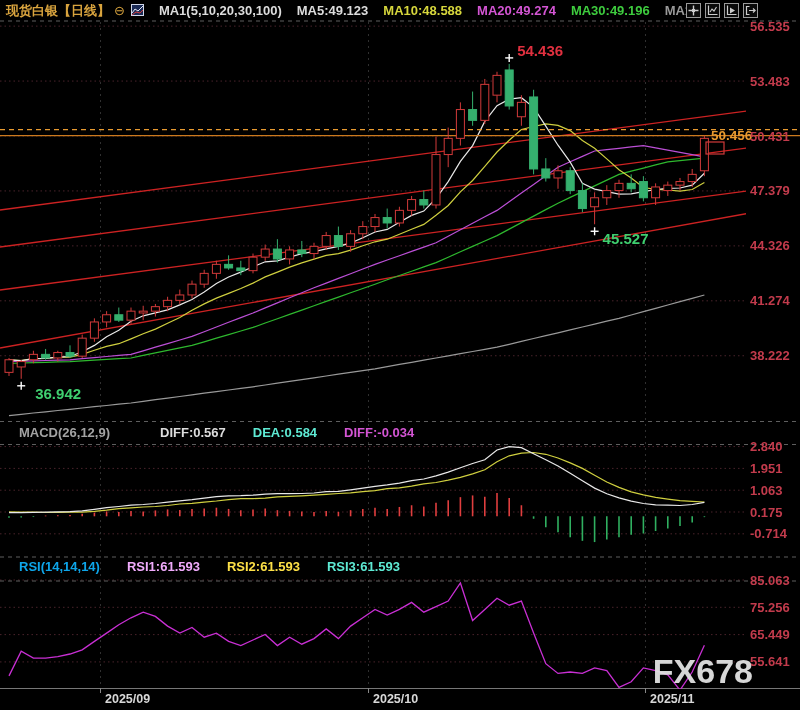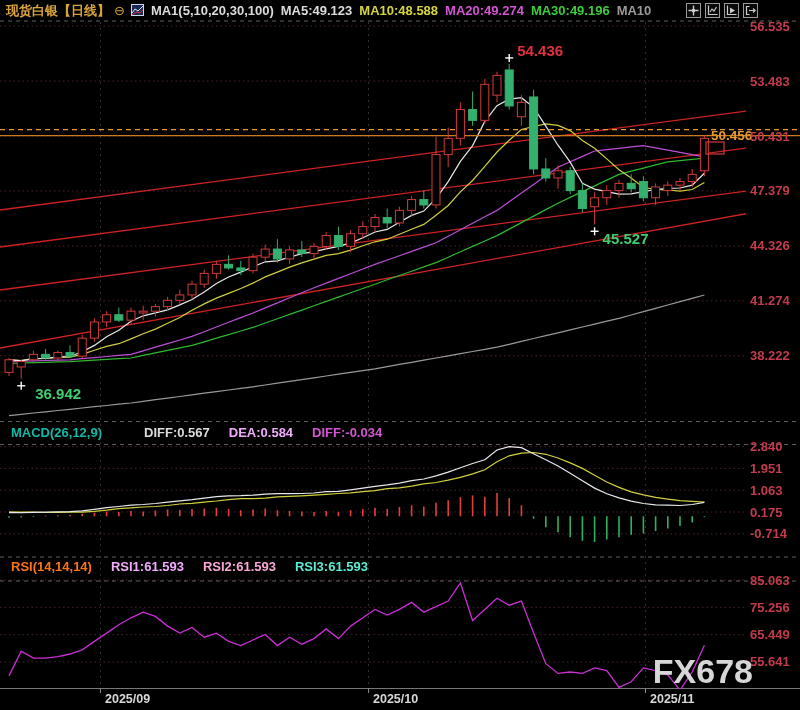--- a/index.html
+++ b/index.html
@@ -3,21 +3,21 @@
 <meta charset="utf-8">
 <style>
   html,body{margin:0;padding:0;background:#000;}
   body{width:800px;height:710px;position:relative;overflow:hidden;
        font-family:"Liberation Sans","DejaVu Sans",sans-serif;}
   #topbar{position:absolute;left:0;top:0;width:800px;height:21px;display:flex;
           align-items:center;font-size:13px;font-weight:700;white-space:nowrap;text-align:center;}
   #title{color:#d9a43e;margin-left:6px;}
   #collapse{color:#d9a43e;margin-left:4px;font-weight:400;font-size:13px;cursor:pointer;}
   #mini-chart-icon{margin-left:6px;margin-top:2px;}
-  .ma-item{margin-left:7px;}
+  .ma-item{margin-left:15px;}
   #toolbar{position:absolute;right:42px;top:3px;display:flex;gap:4px;}
   .tool-btn{width:15px;height:15px;border:1px solid #9a9a9a;background:#0a0a0a;
             display:flex;align-items:center;justify-content:center;cursor:pointer;padding:0;}
   #chart-svg{position:absolute;left:0;top:0;}
   .panel-label{position:absolute;left:4px;font-size:13px;font-weight:700;white-space:nowrap;}
   .panel-label span{margin-right:12px;}
   #macd-label{top:425px;}
   #rsi-label{top:559px;}
 </style>
 </head>
@@ -336,14 +336,14 @@
       <line x1="704.4" y1="516.29625" x2="704.4" y2="517.13095" stroke="#30b060" stroke-width="1.6"></line>
       <path d="M9.0 511.9 L21.2 512.0 L33.4 512.0 L45.6 512.5 L57.8 512.4 L70.0 512.2 L82.2 512.1 L94.4 511.3 L106.6 510.2 L118.8 508.7 L131.0 507.9 L143.2 507.0 L155.4 506.5 L167.6 505.5 L179.8 504.0 L192.0 503.3 L204.2 502.1 L216.4 501.0 L228.6 499.6 L240.8 498.7 L253.0 498.6 L265.2 498.1 L277.4 496.8 L289.6 496.4 L301.8 495.9 L314.0 495.2 L326.2 494.4 L338.4 493.5 L350.6 492.9 L362.8 491.7 L375.0 490.6 L387.2 488.6 L399.4 487.8 L411.6 486.2 L423.8 483.9 L436.0 482.5 L448.2 480.1 L460.4 477.3 L472.6 473.9 L484.8 469.7 L497.0 461.7 L509.2 455.8 L521.4 453.1 L533.6 452.5 L545.8 454.3 L558.0 458.0 L570.2 462.9 L582.4 468.4 L594.6 475.2 L606.8 482.0 L619.0 487.4 L631.2 491.9 L643.4 494.9 L655.6 497.4 L667.8 499.1 L680.0 500.6 L692.2 501.4 L704.4 502.0" fill="none" stroke="#cfcf3f" stroke-width="1.2"></path>
       <path d="M9.0 512.6 L21.2 512.6 L33.4 512.4 L45.6 512.1 L57.8 511.9 L70.0 511.6 L82.2 510.9 L94.4 509.4 L106.6 507.7 L118.8 506.5 L131.0 505.2 L143.2 504.5 L155.4 503.5 L167.6 502.1 L179.8 500.8 L192.0 499.6 L204.2 498.1 L216.4 496.7 L228.6 495.9 L240.8 495.7 L253.0 495.2 L265.2 494.2 L277.4 493.7 L289.6 493.7 L301.8 493.5 L314.0 493.0 L326.2 491.7 L338.4 491.3 L350.6 489.8 L362.8 488.1 L375.0 486.3 L387.2 484.9 L399.4 483.2 L411.6 480.7 L423.8 479.0 L436.0 475.8 L448.2 472.1 L460.4 467.7 L472.6 463.5 L484.8 459.8 L497.0 450.0 L509.2 446.6 L521.4 447.6 L533.6 453.7 L545.8 459.8 L558.0 466.0 L570.2 473.3 L582.4 480.7 L594.6 488.1 L606.8 493.7 L619.0 497.9 L631.2 501.1 L643.4 503.5 L655.6 504.8 L667.8 505.2 L680.0 505.5 L692.2 504.5 L704.4 502.4" fill="none" stroke="#e8e8e8" stroke-width="1.2"></path>
     </g>
     <g clip-path="url(#clip-rsi)">
       <path d="M9.0 675.9 L21.2 651.2 L33.4 658.1 L45.6 658.1 L57.8 656.7 L70.0 654.0 L82.2 649.8 L94.4 641.4 L106.6 633.1 L118.8 624.7 L131.0 617.8 L143.2 612.2 L155.4 616.4 L167.6 626.1 L179.8 633.1 L192.0 627.5 L204.2 637.2 L216.4 633.1 L228.6 641.4 L240.8 645.6 L253.0 640.0 L265.2 634.5 L277.4 645.6 L289.6 637.2 L301.8 644.2 L314.0 638.6 L326.2 628.9 L338.4 638.6 L350.6 626.1 L362.8 617.8 L375.0 609.4 L387.2 615.0 L399.4 609.4 L411.6 602.4 L423.8 612.2 L436.0 606.6 L448.2 601.1 L460.4 583.0 L472.6 620.5 L484.8 609.4 L497.0 598.3 L509.2 605.2 L521.4 601.1 L533.6 633.1 L545.8 663.7 L558.0 673.4 L570.2 672.0 L582.4 673.4 L594.6 667.9 L606.8 670.7 L619.0 687.4 L631.2 681.8 L643.4 667.9 L655.6 670.7 L667.8 674.8 L680.0 690.1 L692.2 672.0 L704.4 645.3" fill="none" stroke="#c92fd4" stroke-width="1.3"></path>
     </g>
     <text x="753" y="683" text-anchor="end" fill="#e2e2e2" font-size="34" font-weight="700" opacity="0.95">FX678</text>
   </svg>
 
-<div id="macd-label" class="panel-label"><span class="ma-item" style="color: #14b8a6;">MACD(26,12,9)</span><span class="ma-item" style="color: rgb(220, 220, 220); padding-left: 23px;">DIFF:0.567</span><span class="ma-item" style="color: #f0abfc;">DEA:0.584</span><span class="ma-item" style="color: rgb(212, 85, 212);">DIFF:-0.034</span></div>
-<div id="rsi-label" class="panel-label"><span class="ma-item" style="color: #f97316;">RSI(14,14,14)</span><span class="ma-item" style="color: #f0abfc;">RSI1:61.593</span><span class="ma-item" style="color: #f9a8d4;">RSI2:61.593</span><span class="ma-item" style="color: #5eead4;">RSI3:61.593</span></div>
+<div id="macd-label" class="panel-label"><span class="ma-item" style="color: #a3a3a3;">MACD(26,12,9)</span><span class="ma-item" style="color: rgb(220, 220, 220); padding-left: 23px;">DIFF:0.567</span><span class="ma-item" style="color: #5eead4;">DEA:0.584</span><span class="ma-item" style="color: rgb(212, 85, 212);">DIFF:-0.034</span></div>
+<div id="rsi-label" class="panel-label"><span class="ma-item" style="color: #0ea5e9;">RSI(14,14,14)</span><span class="ma-item" style="color: #f0abfc;">RSI1:61.593</span><span class="ma-item" style="color: #fde047;">RSI2:61.593</span><span class="ma-item" style="color: #5eead4;">RSI3:61.593</span></div>
 
 </body></html>

